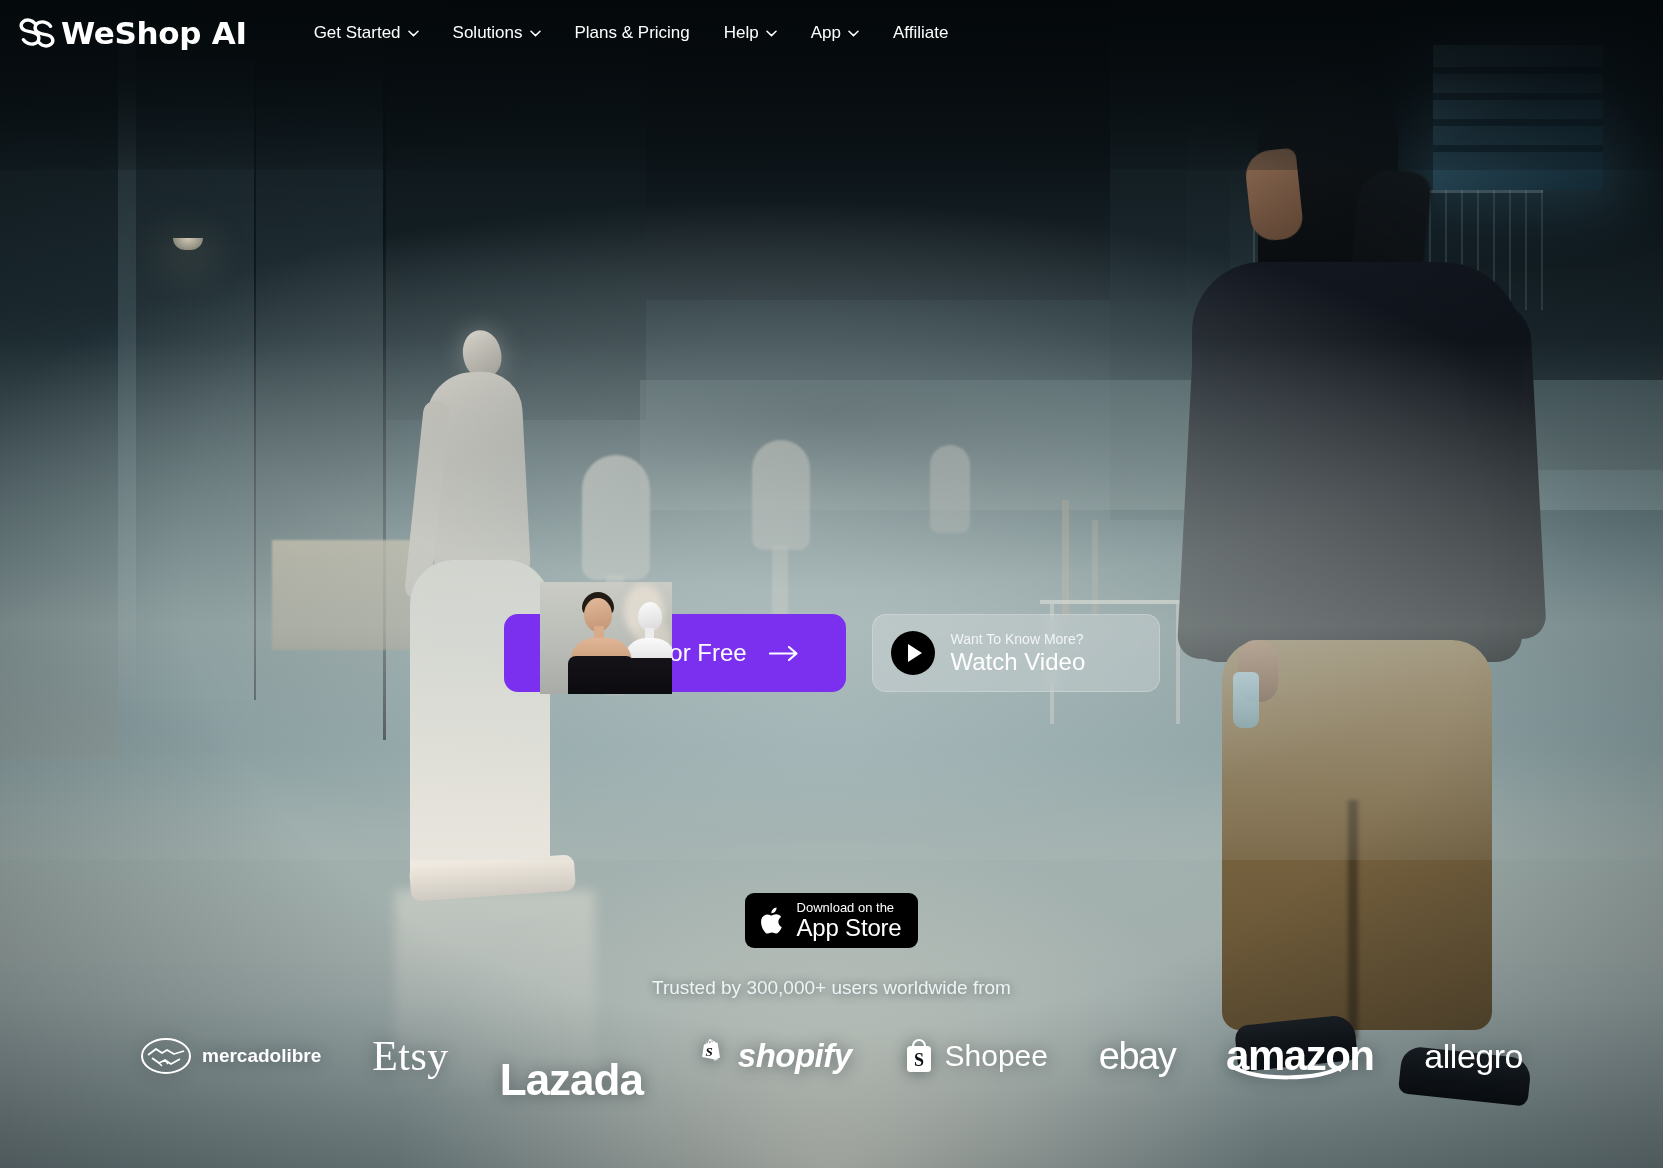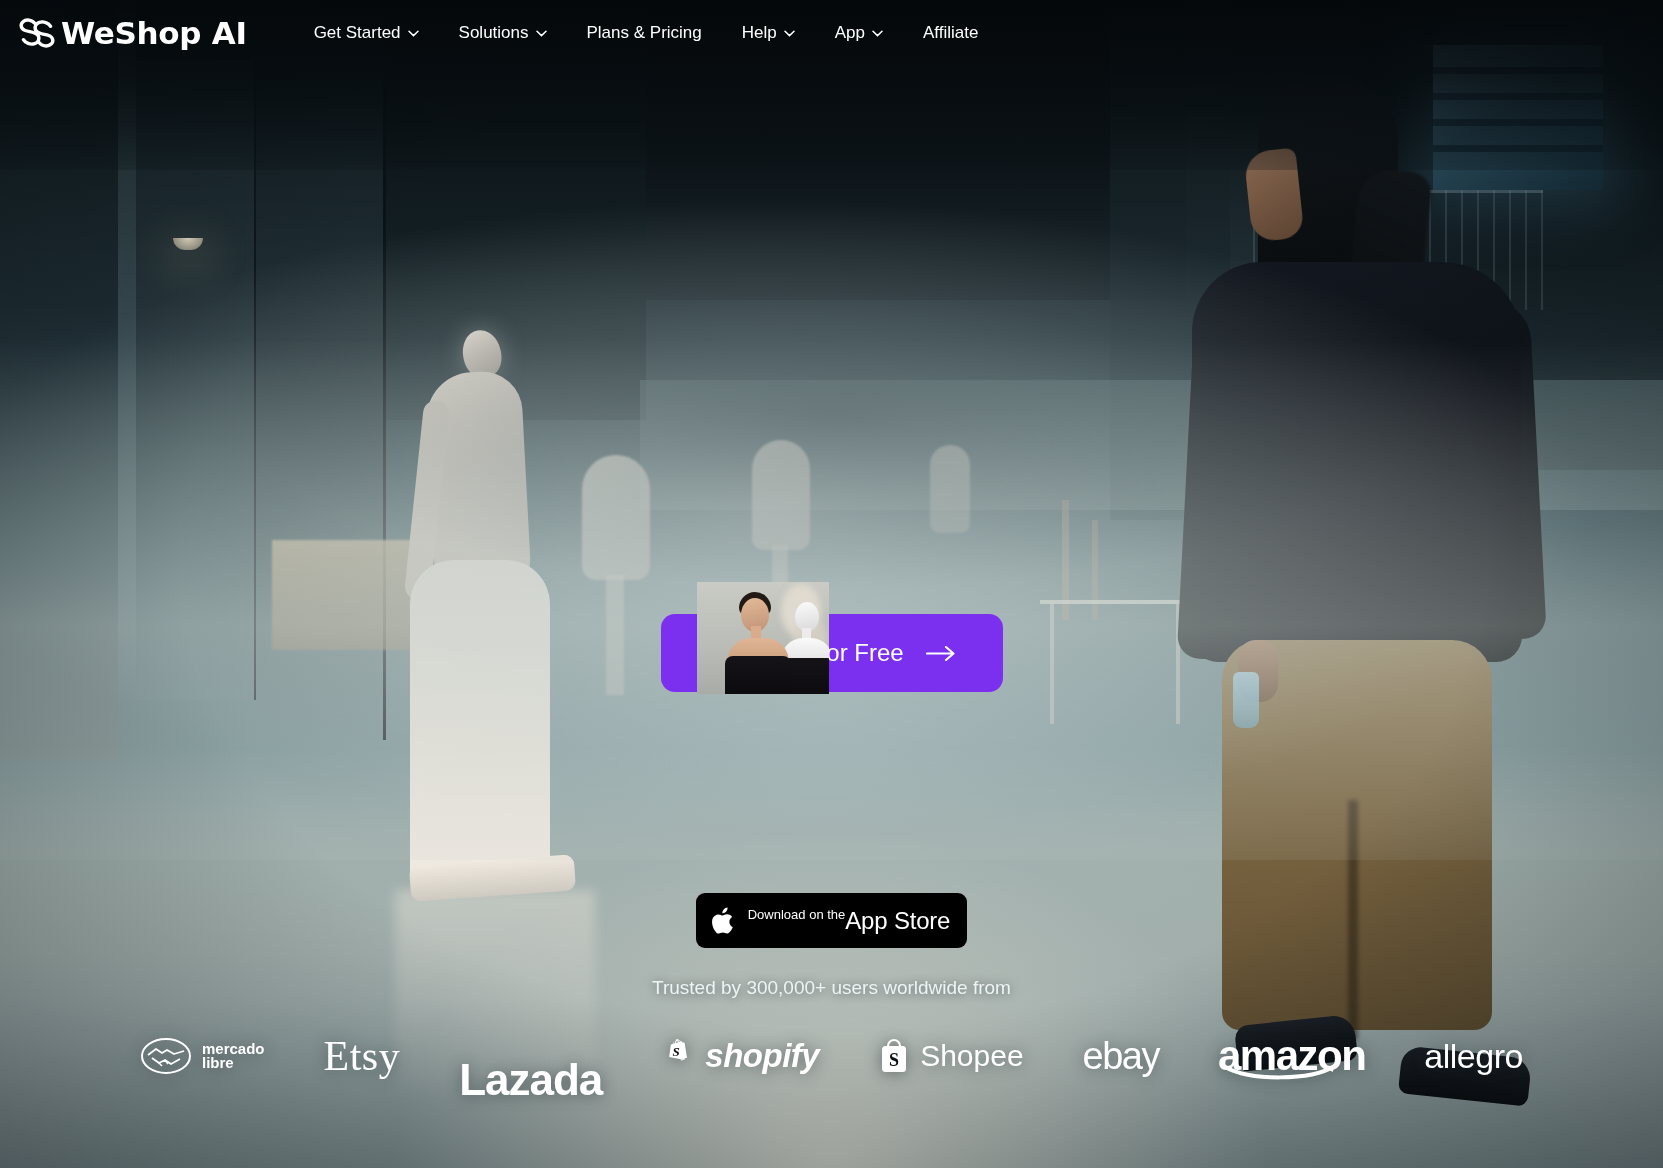--- a/index.html
+++ b/index.html
@@ -132,21 +132,21 @@
         background:radial-gradient(ellipse 1250px 900px at 50% 48%, rgba(0,0,0,0) 52%, rgba(4,10,14,0.42) 100%); }
   .textscrim { position:absolute; left:0; right:0; top:210px; height:430px; pointer-events:none;
         background:radial-gradient(ellipse 820px 240px at 50% 48%, rgba(30,45,52,0.28), rgba(30,45,52,0) 72%); }
 
   
   .nav { position:absolute; left:0; top:0; right:0; height:66px; display:flex; align-items:center; z-index:40; }
   .brand { display:flex; align-items:center; gap:3px; margin-left:16px; }
   .brand-mark { width:42px; height:36px; flex:none; }
   .brand-name { color:#fff; font-size:31px; font-weight:700; letter-spacing:-0.3px;
         font-family:"DejaVu Sans", sans-serif; line-height:1; white-space:nowrap; }
-  .nav-links { display:flex; align-items:flex-start; gap:6px; margin-left:50px; }
+  .nav-links { display:flex; align-items:flex-start; gap:0px; margin-left:50px; }
   .nav-item { display:flex; align-items:center; gap:7px; color:#fff; font-size:17px;
         padding:8px 17px; white-space:nowrap; cursor:pointer; }
   .caret { width:11px; height:7px; display:block; }
 
   
   .hero { position:absolute; left:0; right:0; top:0; z-index:30; text-align:center; }
   .h1 { margin-top:272px; color:#fff; font-family:"DejaVu Sans Condensed","Liberation Sans Narrow","Liberation Sans",sans-serif;
         font-weight:700; font-size:66px; line-height:1.0; letter-spacing:-0.5px;
         text-shadow:0 2px 26px rgba(10,22,28,0.45); }
   .h1 .l2 { display:block; font-size:82px; margin-top:16px; letter-spacing:-1px; }
@@ -194,33 +194,33 @@
   .play-tri { width:0; height:0; border-left:14px solid #fff; border-top:9px solid transparent;
         border-bottom:9px solid transparent; margin-left:4px; }
   .watch-txt { display:flex; flex-direction:column; align-items:flex-start; gap:1px; }
   .watch-small { color:#f2f5f6; font-size:14px; }
   .watch-big { color:#fff; font-size:24px; }
 
   
   .stores { position:absolute; left:0; right:0; top:893px; display:flex; justify-content:center; gap:12px; z-index:30; }
   .badge { height:55px; border-radius:9px; background:#000; display:flex; align-items:center; gap:11px;
         padding:0 17px 0 15px; cursor:pointer; }
-  .badge .txt { display:flex; line-height:1.05; }
+  .badge .txt { display:flex; flex-direction:column; line-height:1.05; }
   .badge .t1 { color:#fff; font-size:13px; }
   .badge .t2 { color:#fff; font-size:24px; letter-spacing:-0.2px; }
 
   .trusted { position:absolute; left:0; right:0; top:977px; text-align:center; color:#eef3f4;
         font-size:19px; z-index:30; text-shadow:0 1px 10px rgba(10,22,28,0.5); }
 
   
   .brands { position:absolute; left:0; right:0; top:1020px; height:72px; display:flex;
         align-items:center; justify-content:space-between; padding:0 140px; z-index:30; }
   .brandlogo { color:#fff; display:flex; align-items:center; gap:10px; white-space:nowrap;
         filter:drop-shadow(0 1px 8px rgba(10,22,28,0.45)); }
-  .bl-mercado .mtxt { display:flex; flex-direction:column; line-height:0.95; font-size:15px; font-weight:600; }
+  .bl-mercado .mtxt { display:flex; flex-direction:row; line-height:0.95; font-size:19px; font-weight:600; }
   .bl-etsy { font-family:"Liberation Serif","DejaVu Serif",serif; font-size:42px; letter-spacing:0.5px; }
   .bl-lazada { font-size:44px; font-weight:600; letter-spacing:-1px;margin-top:48px; }
   .bl-shopify { font-size:33px; font-weight:700; font-style:italic; letter-spacing:-0.5px; }
   .bl-shopee { font-size:30px; font-weight:400; }
   .bl-ebay { font-size:38px; font-weight:500; letter-spacing:-1.5px; }
   .bl-amazon { position:relative; font-size:42px; font-weight:700; letter-spacing:-1.5px; line-height:0.9; }
   .bl-allegro { font-size:34px; font-weight:400; letter-spacing:-0.5px; }
 </style>
 </head>
 <body>
@@ -349,20 +349,29 @@
           <span class="mp-neck"></span>
         <span class="mp-shoulders"></span>
           <span class="mp-dress"></span>
       </span>
       <span class="lbl">Try for Free</span>
       <svg class="arrow" viewBox="0 0 30 17">
         <path d="M1 8.5 H27 M20 2 L27.5 8.5 L20 15" fill="none" stroke="#fff" stroke-width="2.1" stroke-linecap="round" stroke-linejoin="round"></path>
       </svg>
     </button>
 
+    <div class="btn-watch">
+      <span class="play-circle">
+          <span class="play-tri"></span>
+        </span>
+      <span class="watch-txt">
+        <span class="watch-small">Want To Know More?</span>
+        <span class="watch-big">Watch Video</span>
+      </span>
+    </div>
   </div>
 
   <div class="stores">
     <div class="badge">
       <svg width="26" height="32" viewBox="0 0 26 32">
         <path fill="#fff" d="M18.4 16.9c0-3.3 2.7-4.9 2.8-5-1.5-2.2-3.9-2.5-4.7-2.6-2-.2-3.9 1.2-4.9 1.2-1 0-2.6-1.2-4.2-1.1-2.2.03-4.2 1.3-5.3 3.2-2.2 3.9-.6 9.6 1.6 12.8 1.1 1.5 2.4 3.3 4 3.2 1.6-.06 2.2-1 4.2-1s2.5 1 4.2 1c1.7-.03 2.8-1.6 3.9-3.1 1.2-1.8 1.7-3.5 1.8-3.6-.04-.02-3.4-1.3-3.4-5zM15.2 6.6c.9-1.1 1.5-2.6 1.3-4.1-1.3.05-2.9.86-3.8 1.9-.8.95-1.5 2.5-1.3 3.9 1.4.1 2.9-.7 3.8-1.7z"></path>
       </svg>
       <span class="txt">
         <span class="t1">Download on the</span>
         <span class="t2">App Store</span>

